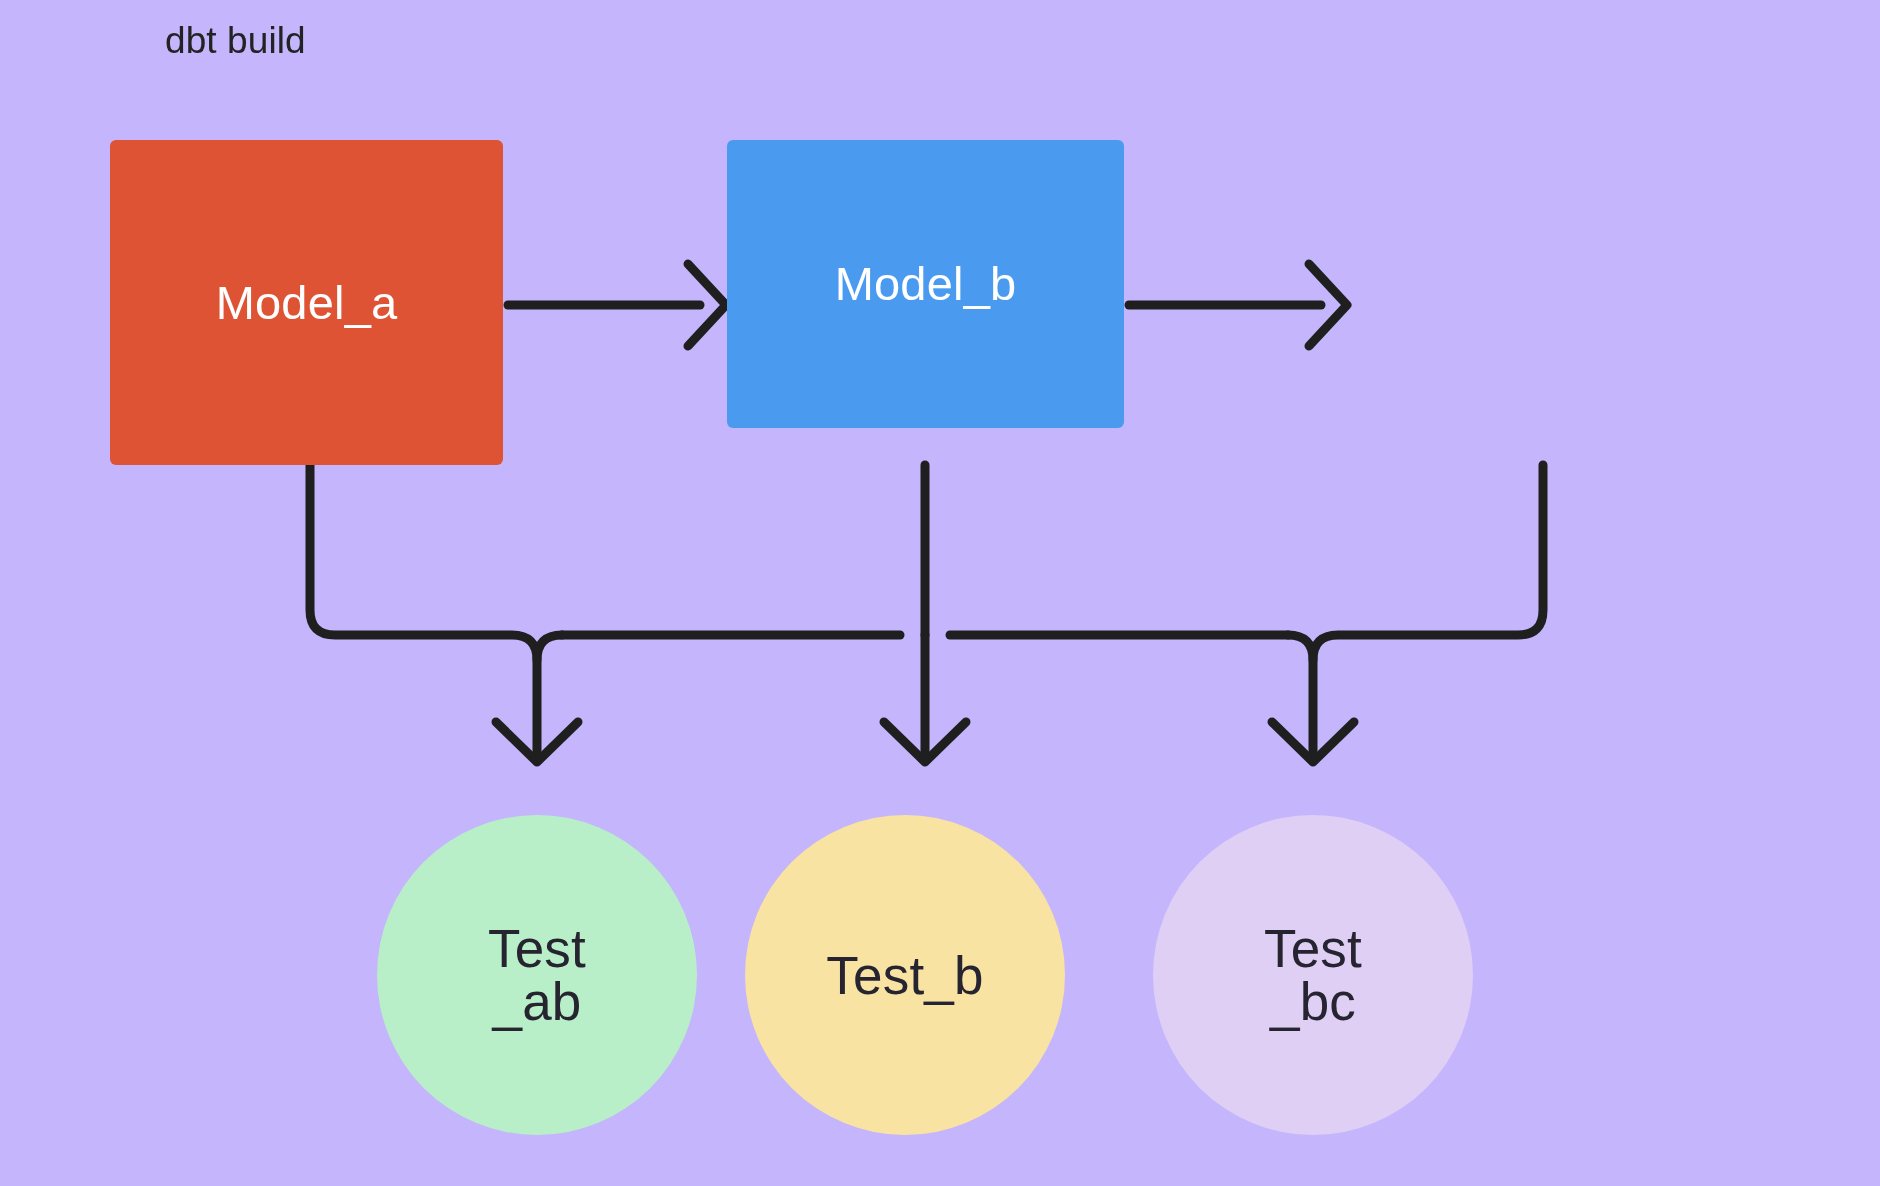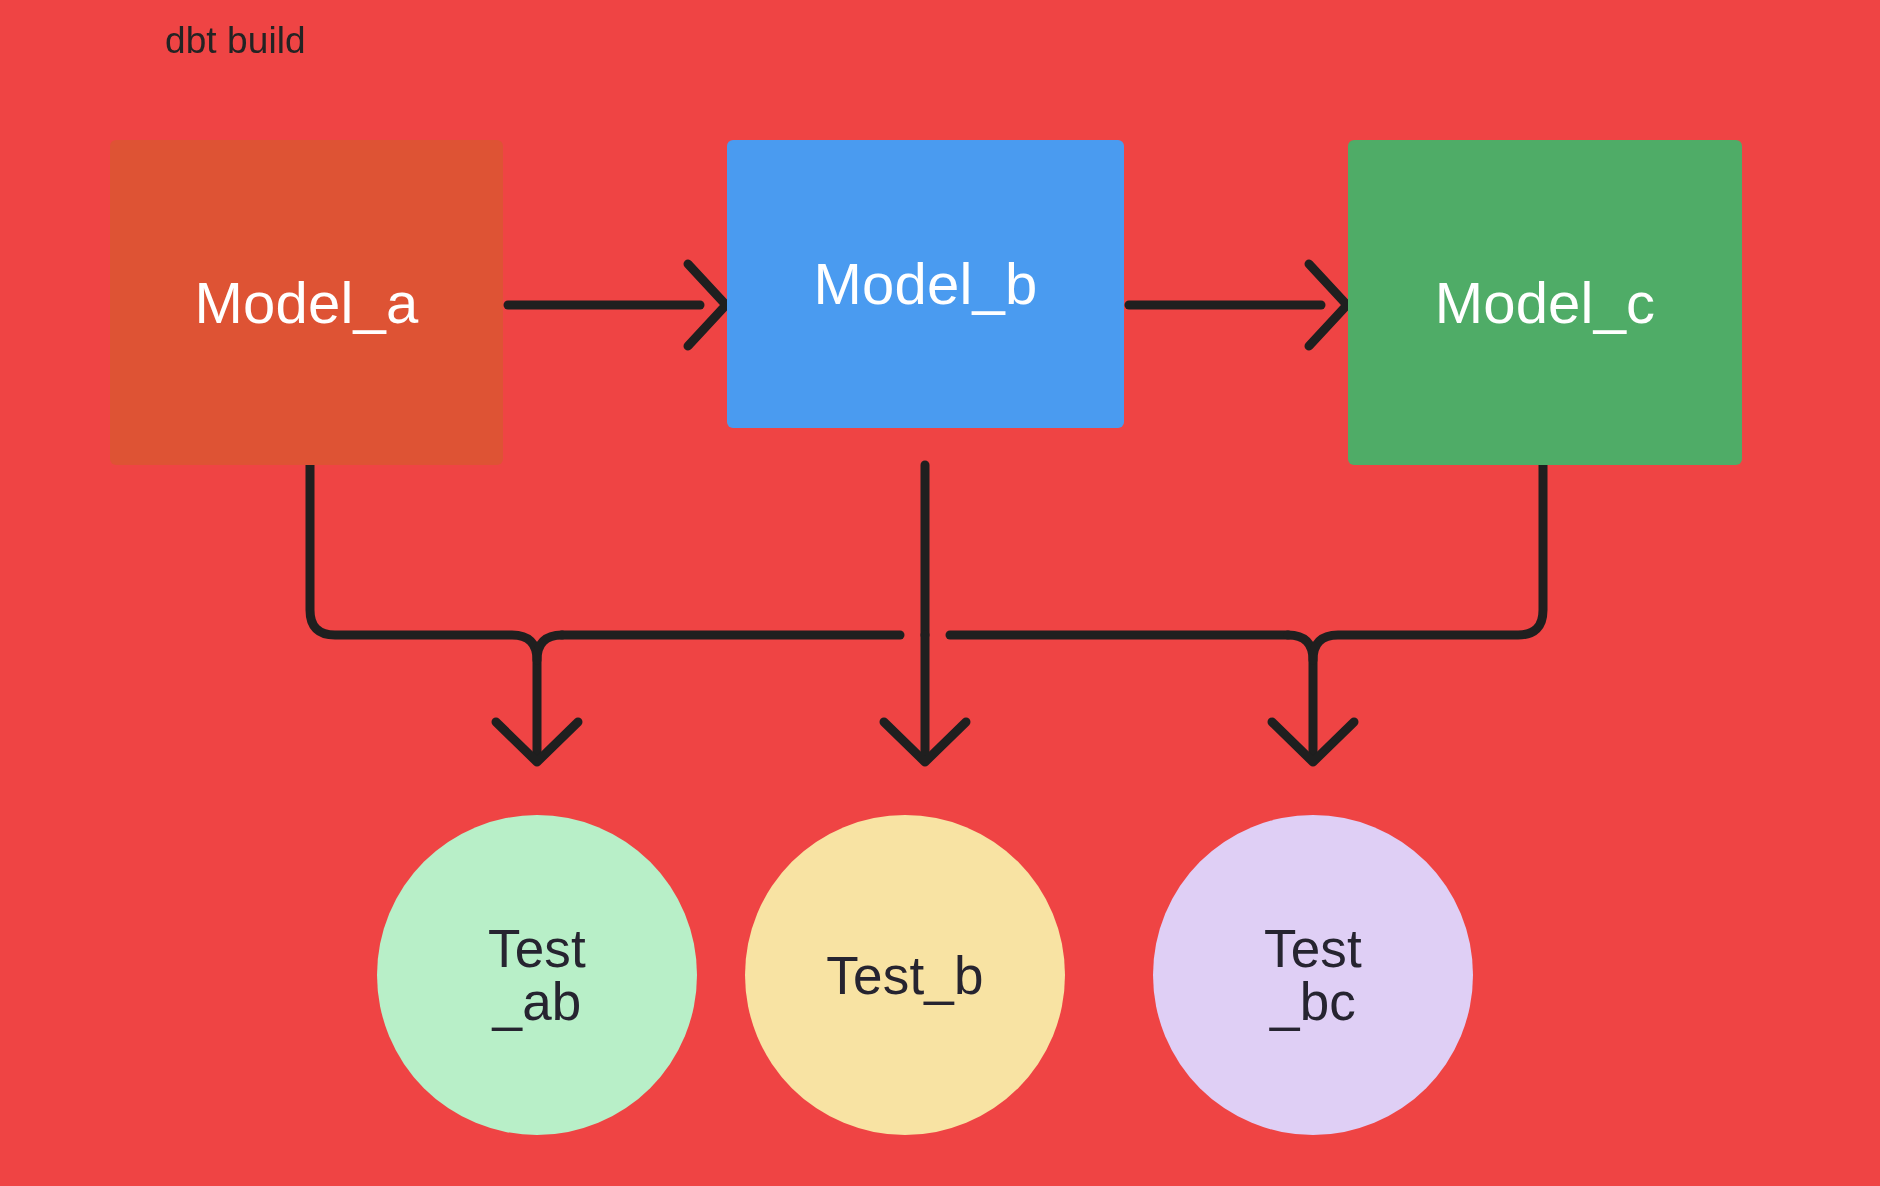--- a/index.html
+++ b/index.html
@@ -11,21 +11,21 @@
   body {
     font-family: "Liberation Sans", sans-serif;
     width: 1880px;
     height: 1186px;
     overflow: hidden;
   }
   #canvas {
     position: relative;
     width: 1880px;
     height: 1186px;
-    background: #ef4444;
+    background: #c4b5fd;
   }
   #edge-layer {
     position: absolute;
     left: 0;
     top: 0;
     width: 1880px;
     height: 1186px;
     pointer-events: none;
   }
   .diagram-title {
@@ -41,21 +41,21 @@
   .model-node {
     position: absolute;
     border-radius: 6px;
     display: flex;
     align-items: center;
     justify-content: center;
     box-sizing: border-box;
   }
   .model-label {
     color: #ffffff;
-    font-size: 58px;
+    font-size: 47px;
     line-height: 1.1;
     white-space: nowrap;
     letter-spacing: 0.2px;
   }
   .test-node {
     position: absolute;
     border-radius: 50%;
     display: flex;
     flex-direction: column;
     align-items: center;
@@ -105,23 +105,20 @@
   </svg>
 
   <div class="model-node" style="left:110px; top:140px; width:393px; height:325px; background:#DE5334;">
     <span class="model-label">Model_a</span>
   </div>
 
   <div class="model-node" style="left:727px; top:140px; width:397px; height:288px; background:#4A9BF0;">
     <span class="model-label">Model_b</span>
   </div>
 
-  <div class="model-node" style="left:1348px; top:140px; width:394px; height:325px; background:#4FAC67;">
-    <span class="model-label">Model_c</span>
-  </div>
 
   <div class="test-node" style="left:377px; top:815px; width:320px; height:320px; background:#B8EFC8;">
     <span class="test-label">Test
 _ab</span>
   </div>
 
   <div class="test-node" style="left:745px; top:815px; width:320px; height:320px; background:#F8E3A3;">
     <span class="test-label">Test_b</span>
   </div>
 

